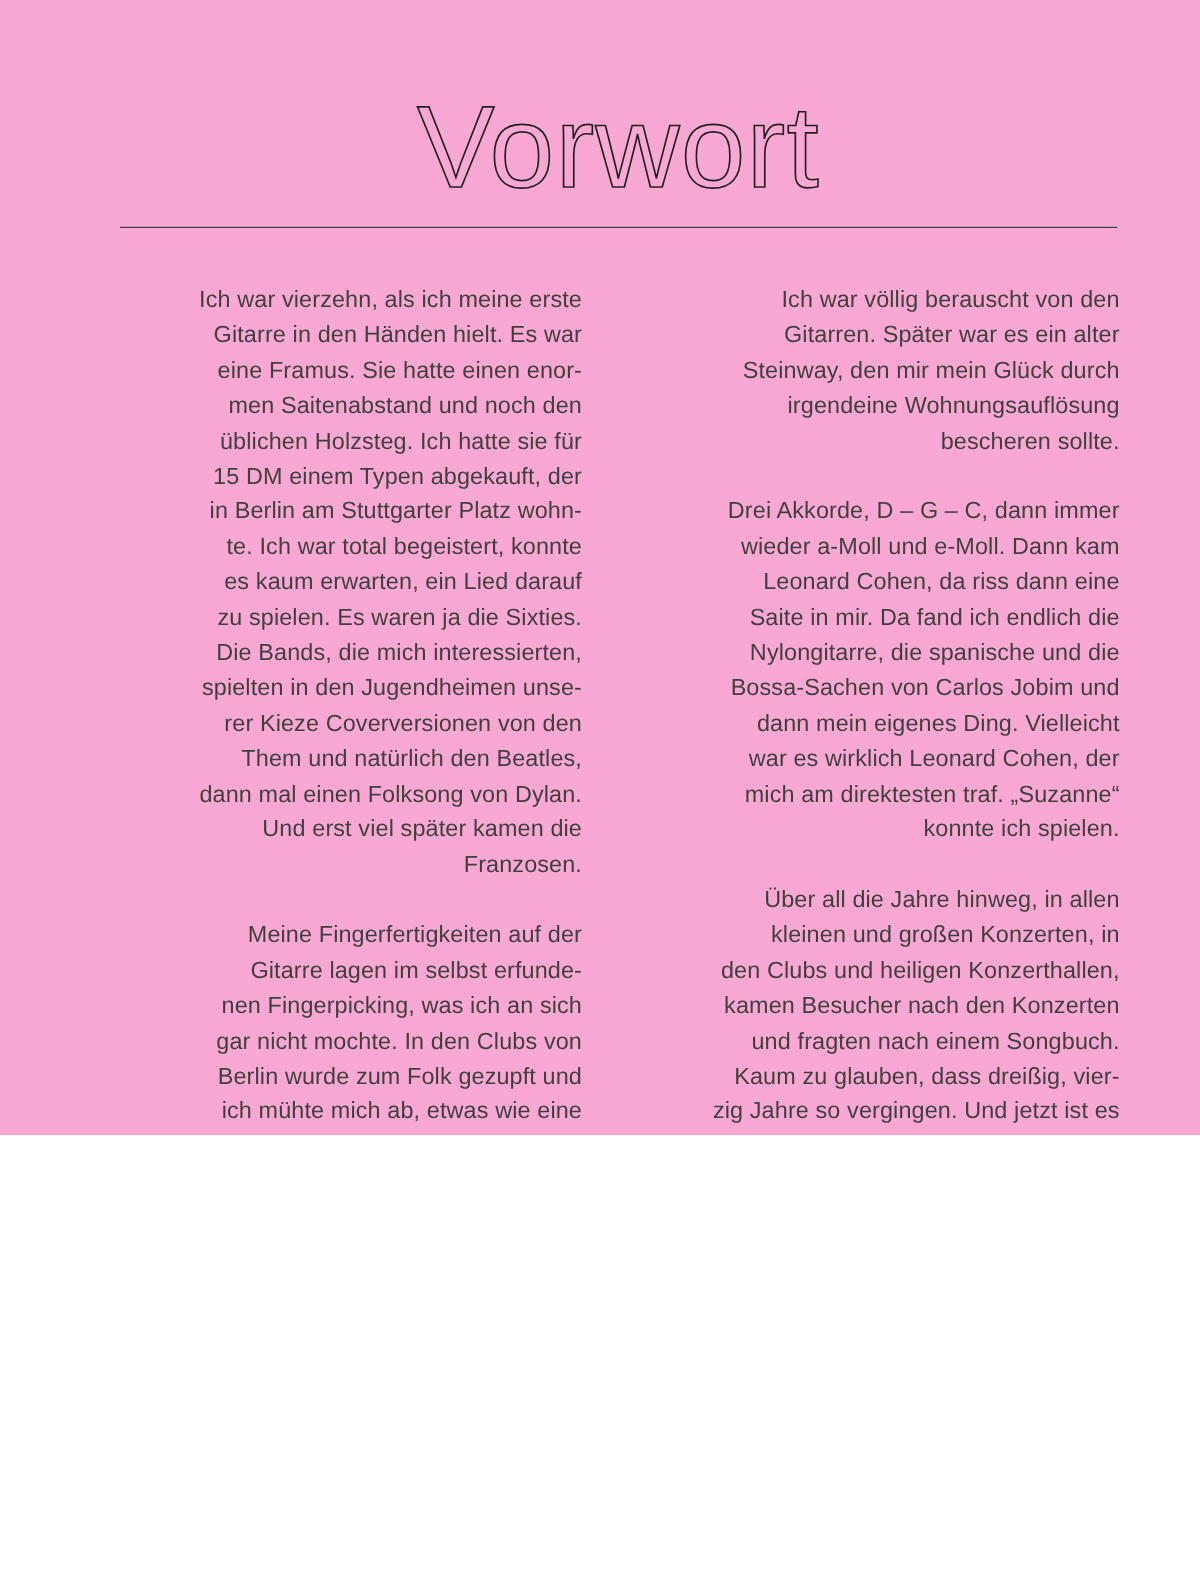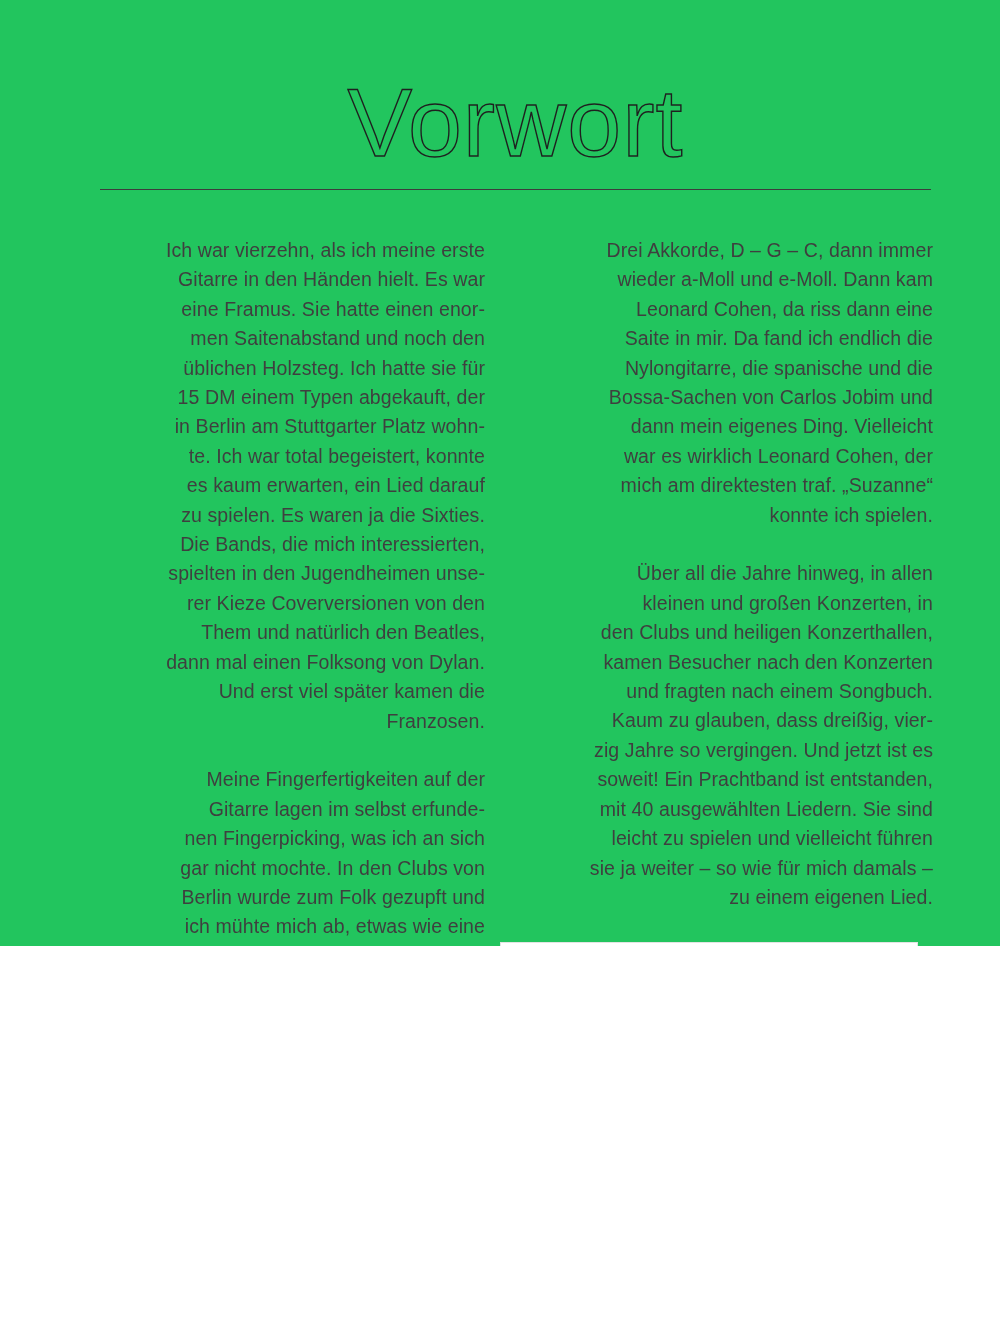--- a/index.html
+++ b/index.html
@@ -4,21 +4,21 @@
 <style>
   html, body {
     margin: 0;
     padding: 0;
     background: #ffffff;
   }
   .page {
     position: relative;
     width: 1000px;
     height: 946px;
-    background: #22c55e;
+    background: #f9a8d4;
     overflow: hidden;
     font-family: "Liberation Sans", "DejaVu Sans", sans-serif;
   }
   .title {
     position: absolute;
     top: 74px;
     left: 100px;
     width: 831px;
     margin: 0;
     text-align: center;
@@ -131,20 +131,25 @@
 spielte ich mir die Fingerkuppen
 wund. Aber das war es wert, denn
 so entstanden meine Lieder! Tags
 ging ich in die Lehre als Klöckner-
 Lehrling und nachts als ein Anderer
 in die Clubs. Und immer in meiner
 Sprache.</p>
     </div>
 
     <div class="col col-right">
+      <p>Ich war völlig berauscht von den
+Gitarren. Später war es ein alter
+Steinway, den mir mein Glück durch
+irgendeine Wohnungsauflösung
+bescheren sollte.</p>
       <p>Drei Akkorde, D – G – C, dann immer
 wieder a-Moll und e-Moll. Dann kam
 Leonard Cohen, da riss dann eine
 Saite in mir. Da fand ich endlich die
 Nylongitarre, die spanische und die
 Bossa-Sachen von Carlos Jobim und
 dann mein eigenes Ding. Vielleicht
 war es wirklich Leonard Cohen, der
 mich am direktesten traf. „Suzanne“
 konnte ich spielen.</p>

